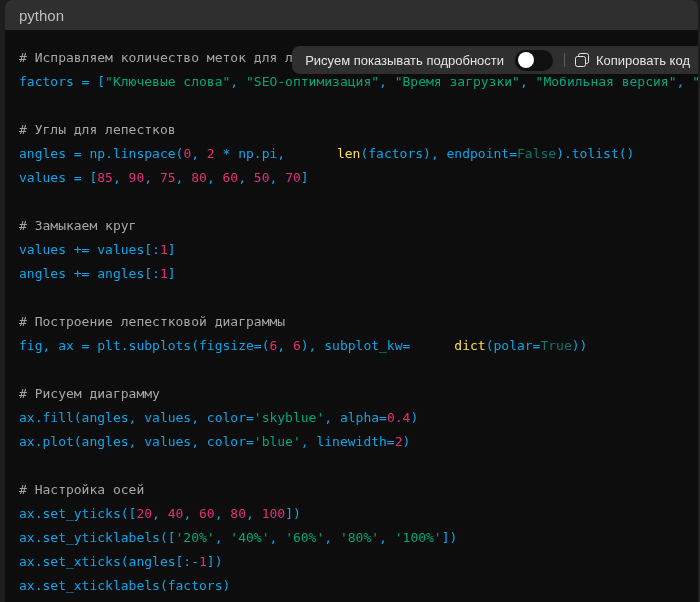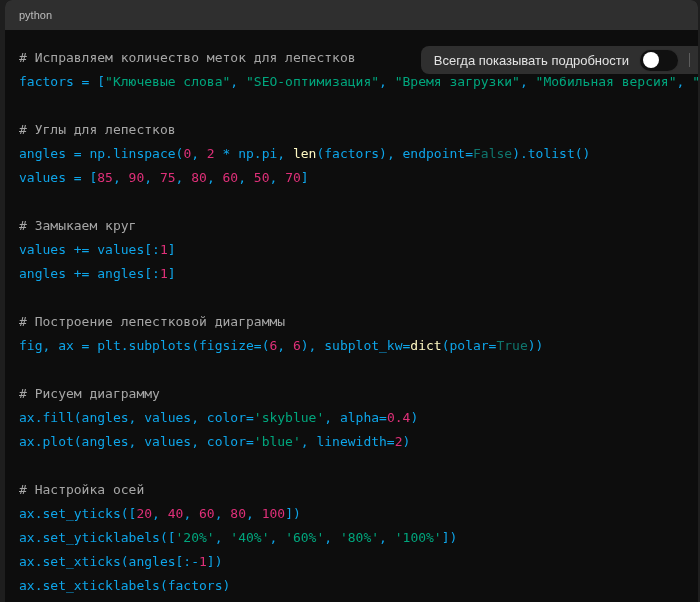--- a/index.html
+++ b/index.html
@@ -16,21 +16,21 @@
 
   .code-header {
     height: 30px;
     background: #2f2f2f;
     display: flex;
     align-items: center;
     padding: 0 14px;
   }
   .lang-label {
     color: #bdbdbd;
-    font-size: 11px;
+    font-size: 15px;
   }
 
   .controls {
     position: absolute;
     top: 46px;
     right: 0;
     height: 28px;
     background: #2f2f2f;
     border-radius: 8px 0 0 8px;
     display: flex;
@@ -110,34 +110,38 @@
     white-space: pre;
     overflow: hidden;
     height: 572px;
   }
   .code-line { height: 24px; }
   .tok-p { color: #0ea5e9; }
   .tok-c { color: #a6a6a6; }
   .tok-s { color: #00a67d; }
   .tok-n { color: #df3079; }
   .tok-k { color: #0f766e; }
-  .tok-b { color: #fef9c3; }
+  .tok-b { color: #fde047; margin-left: 44px; }
 </style>
 </head>
 <body>
 
 <div class="code-block">
 
   <div class="code-header">
     <span class="lang-label">python</span>
   </div>
 
   <div class="controls">
-    <span class="ctl-label">Всегда показывать подробности</span>
+    <span class="ctl-label">Рисуем показывать подробности</span>
     <div class="toggle" role="switch" aria-checked="off">
       <div class="knob"></div>
     </div>
     <div class="ctl-divider"></div>
+    <button class="copy-btn">
+      <span class="copy-icon"></span>
+      <span>Копировать код</span>
+    </button>
   </div>
 
   <pre class="code-area" id="code"><div class="code-line"><span class="tok-c"># Исправляем количество меток для лепестков</span></div><div class="code-line"><span class="tok-p">factors = [</span><span class="tok-s">"Ключевые слова"</span><span class="tok-p">, </span><span class="tok-s">"SEO-оптимизация"</span><span class="tok-p">, </span><span class="tok-s">"Время загрузки"</span><span class="tok-p">, </span><span class="tok-s">"Мобильная версия"</span><span class="tok-p">, </span><span class="tok-s">"От</span></div><div class="code-line">&nbsp;</div><div class="code-line"><span class="tok-c"># Углы для лепестков</span></div><div class="code-line"><span class="tok-p">angles = np.linspace(</span><span class="tok-n">0</span><span class="tok-p">, </span><span class="tok-n">2</span><span class="tok-p"> * np.pi, </span><span class="tok-b">len</span><span class="tok-p">(factors), endpoint=</span><span class="tok-k">False</span><span class="tok-p">).tolist()</span></div><div class="code-line"><span class="tok-p">values = [</span><span class="tok-n">85</span><span class="tok-p">, </span><span class="tok-n">90</span><span class="tok-p">, </span><span class="tok-n">75</span><span class="tok-p">, </span><span class="tok-n">80</span><span class="tok-p">, </span><span class="tok-n">60</span><span class="tok-p">, </span><span class="tok-n">50</span><span class="tok-p">, </span><span class="tok-n">70</span><span class="tok-p">]</span></div><div class="code-line">&nbsp;</div><div class="code-line"><span class="tok-c"># Замыкаем круг</span></div><div class="code-line"><span class="tok-p">values += values[:</span><span class="tok-n">1</span><span class="tok-p">]</span></div><div class="code-line"><span class="tok-p">angles += angles[:</span><span class="tok-n">1</span><span class="tok-p">]</span></div><div class="code-line">&nbsp;</div><div class="code-line"><span class="tok-c"># Построение лепестковой диаграммы</span></div><div class="code-line"><span class="tok-p">fig, ax = plt.subplots(figsize=(</span><span class="tok-n">6</span><span class="tok-p">, </span><span class="tok-n">6</span><span class="tok-p">), subplot_kw=</span><span class="tok-b">dict</span><span class="tok-p">(polar=</span><span class="tok-k">True</span><span class="tok-p">))</span></div><div class="code-line">&nbsp;</div><div class="code-line"><span class="tok-c"># Рисуем диаграмму</span></div><div class="code-line"><span class="tok-p">ax.fill(angles, values, color=</span><span class="tok-s">'skyblue'</span><span class="tok-p">, alpha=</span><span class="tok-n">0.4</span><span class="tok-p">)</span></div><div class="code-line"><span class="tok-p">ax.plot(angles, values, color=</span><span class="tok-s">'blue'</span><span class="tok-p">, linewidth=</span><span class="tok-n">2</span><span class="tok-p">)</span></div><div class="code-line">&nbsp;</div><div class="code-line"><span class="tok-c"># Настройка осей</span></div><div class="code-line"><span class="tok-p">ax.set_yticks([</span><span class="tok-n">20</span><span class="tok-p">, </span><span class="tok-n">40</span><span class="tok-p">, </span><span class="tok-n">60</span><span class="tok-p">, </span><span class="tok-n">80</span><span class="tok-p">, </span><span class="tok-n">100</span><span class="tok-p">])</span></div><div class="code-line"><span class="tok-p">ax.set_yticklabels([</span><span class="tok-s">'20%'</span><span class="tok-p">, </span><span class="tok-s">'40%'</span><span class="tok-p">, </span><span class="tok-s">'60%'</span><span class="tok-p">, </span><span class="tok-s">'80%'</span><span class="tok-p">, </span><span class="tok-s">'100%'</span><span class="tok-p">])</span></div><div class="code-line"><span class="tok-p">ax.set_xticks(angles[:-</span><span class="tok-n">1</span><span class="tok-p">])</span></div><div class="code-line"><span class="tok-p">ax.set_xticklabels(factors)</span></div></pre>
 
 </div>
 
 </body></html>

